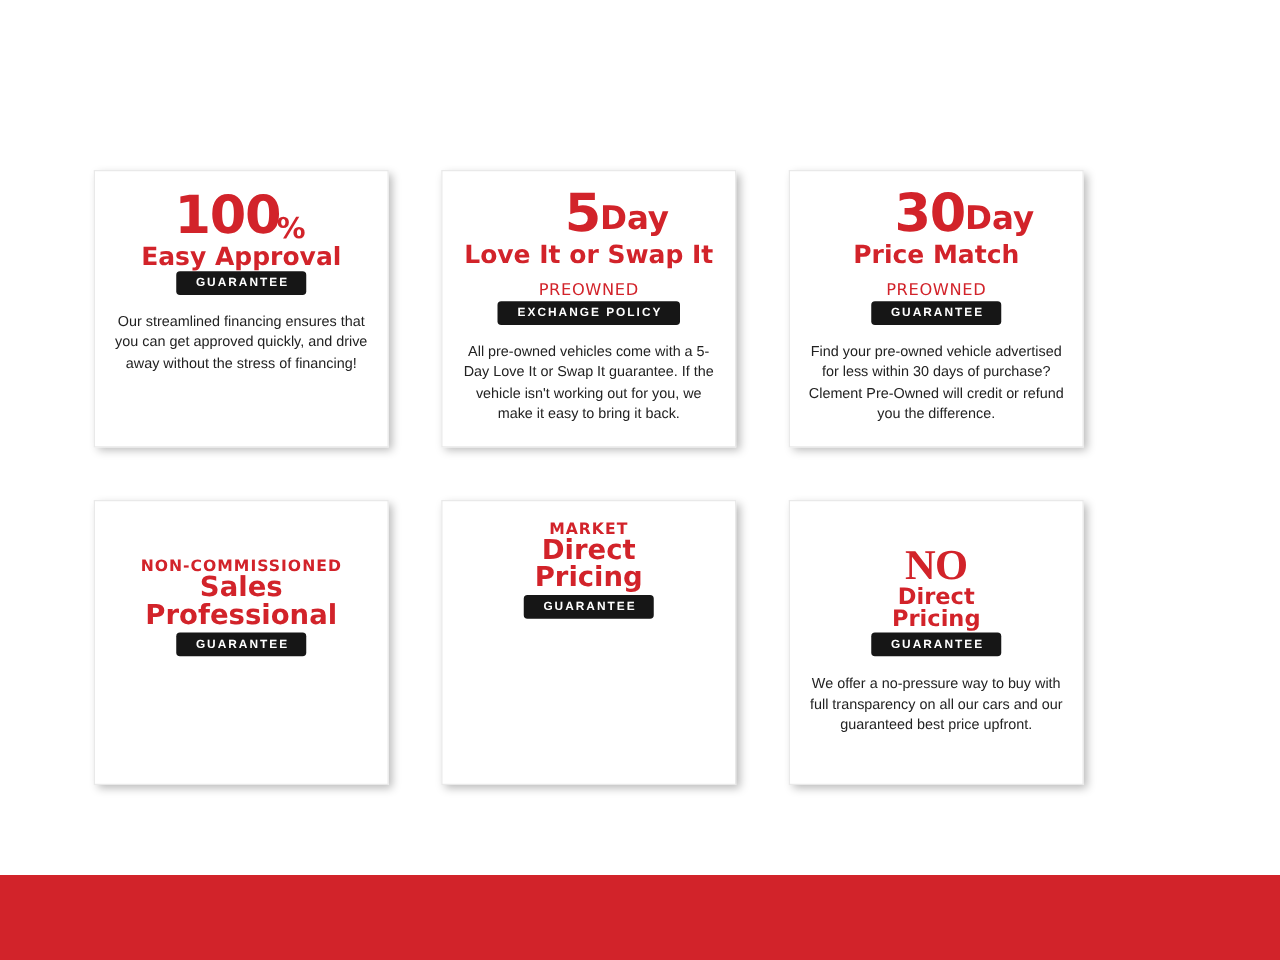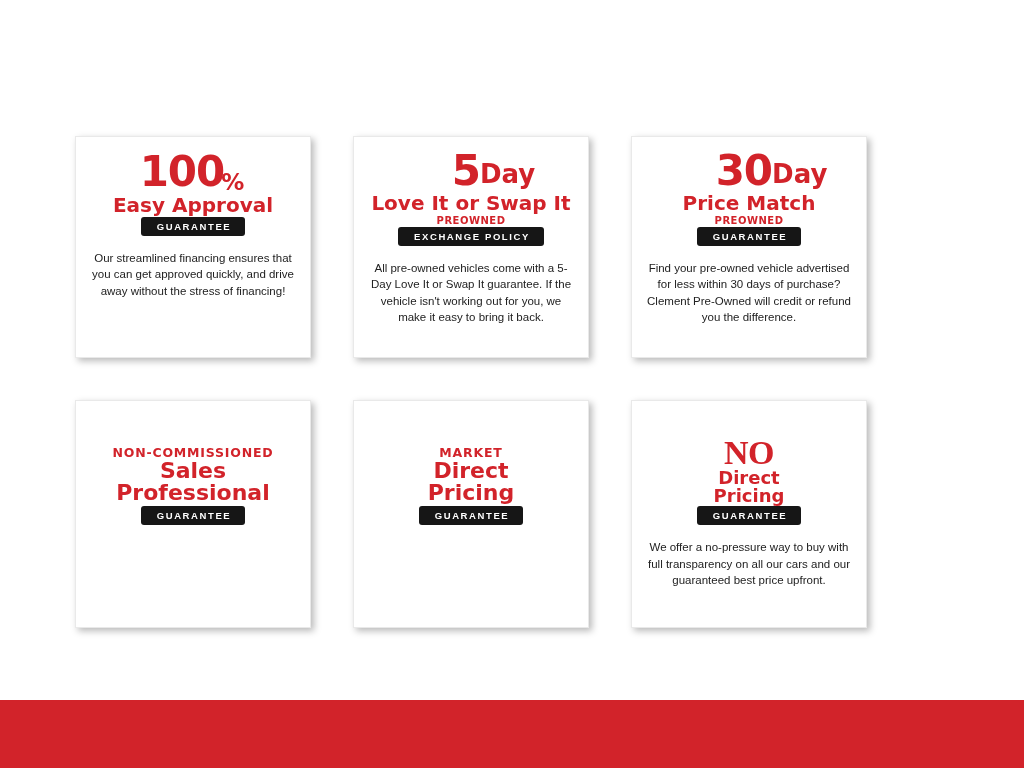--- a/index.html
+++ b/index.html
@@ -96,25 +96,25 @@
   }
   .sub1 {
     font-size: 20px;
     color: #d2232a;
     font-weight: bold;
     margin-top: 2px;
     font-family: "DejaVu Sans", sans-serif;
     line-height: 1.05;
   }
   .sub2 {
-    font-size: 10px;
-    color: #d2232a;
-    font-weight: bold;
+    font-size: 13px;
+    color: #d2232a;
+    font-weight: normal;
     letter-spacing: 0.5px;
-    margin-top: 1px;
+    margin-top: 11px;
     font-family: "DejaVu Sans", sans-serif;
   }
   .kicker {
     font-size: 12.5px;
     color: #d2232a;
     font-weight: bold;
     letter-spacing: 0.8px;
     font-family: "DejaVu Sans", sans-serif;
   }
   .mid-title {
@@ -216,21 +216,21 @@
 
     <div class="card r2">
       <div class="kicker" style="margin-top:30px;">NON-COMMISSIONED</div>
       <div class="mid-title">Sales</div>
       <div class="mid-title">Professional</div>
       <div class="badge">GUARANTEE</div>
       <div class="spacer"></div>
     </div>
 
     <div class="card r2">
-      <div class="kicker" style="margin-top:30px;">MARKET</div>
+      <div class="kicker" style="">MARKET</div>
       <div class="mid-title">Direct</div>
       <div class="mid-title">Pricing</div>
       <div class="badge">GUARANTEE</div>
       <div class="spacer"></div>
     </div>
 
     <div class="card r2">
       <div class="big-no" style="margin-top:22px;font-family:Liberation Serif, serif;">NO</div>
       <div class="small-stack">Direct</div>
       <div class="small-stack">Pricing</div>

